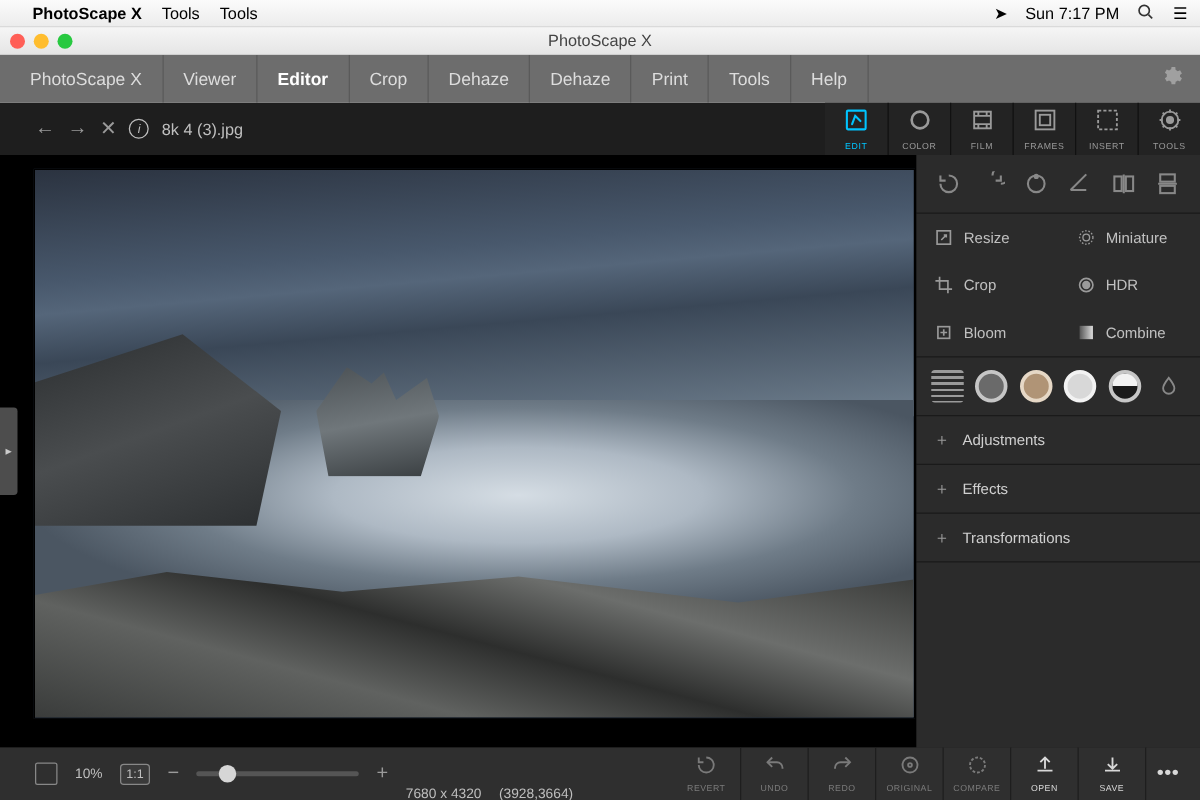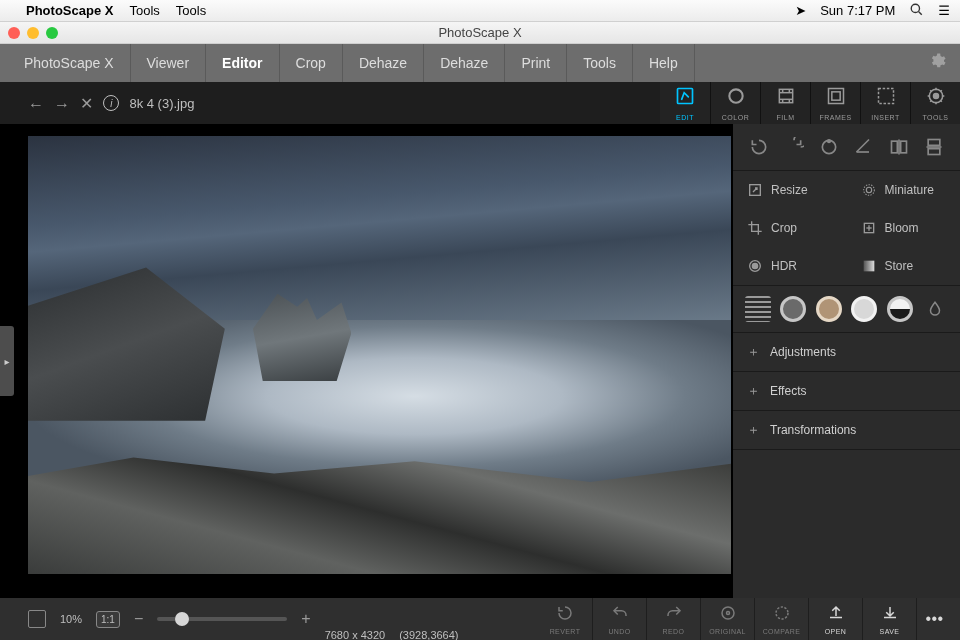--- a/index.html
+++ b/index.html
@@ -284,49 +284,49 @@
             <span class="ico">
               <svg viewBox="0 0 24 24" fill="none" stroke="#9a9a9a" stroke-width="2">
                 <path d="M7 2v15h15M2 7h15v15"></path>
               </svg>
             </span>
             <span>Crop</span>
           </div>
         <div class="tg">
             <span class="ico">
               <svg viewBox="0 0 24 24" fill="none" stroke="#9a9a9a" stroke-width="2">
+                <circle cx="12" cy="12" r="4" fill="#9a9a9a"></circle>
+                <circle cx="12" cy="12" r="8"></circle>
+              </svg>
+            </span>
+            <span>HDR</span>
+          </div>
+        <div class="tg">
+            <span class="ico">
+              <svg viewBox="0 0 24 24" fill="none" stroke="#9a9a9a" stroke-width="2">
                 <rect x="5" y="5" width="14" height="14"></rect>
                 <line x1="12" y1="8" x2="12" y2="16"></line>
                 <line x1="8" y1="12" x2="16" y2="12"></line>
               </svg>
             </span>
             <span>Bloom</span>
-          </div>
-        <div class="tg">
-            <span class="ico">
-              <svg viewBox="0 0 24 24" fill="none" stroke="#9a9a9a" stroke-width="2">
-                <circle cx="12" cy="12" r="4" fill="#9a9a9a"></circle>
-                <circle cx="12" cy="12" r="8"></circle>
-              </svg>
-            </span>
-            <span>HDR</span>
           </div>
         <div class="tg">
             <span class="ico">
               <svg viewBox="0 0 24 24">
                 <rect x="4" y="4" width="16" height="16" fill="url(#gh)"></rect>
                 <defs>
                   <linearGradient id="gh" x1="0" x2="1">
                     <stop offset="0" stop-color="#555"></stop>
                     <stop offset="1" stop-color="#ddd"></stop>
                   </linearGradient>
                 </defs>
               </svg>
             </span>
-            <span>Store</span>
+            <span>Combine</span>
           </div>
       </div>
 
       <div class="preset-row">
         <span class="pb lines"></span>
         <span class="pb gray"></span>
         <span class="pb warm"></span>
         <span class="pb light"></span>
         <span class="pb half"></span>
         <span class="pb drop">

